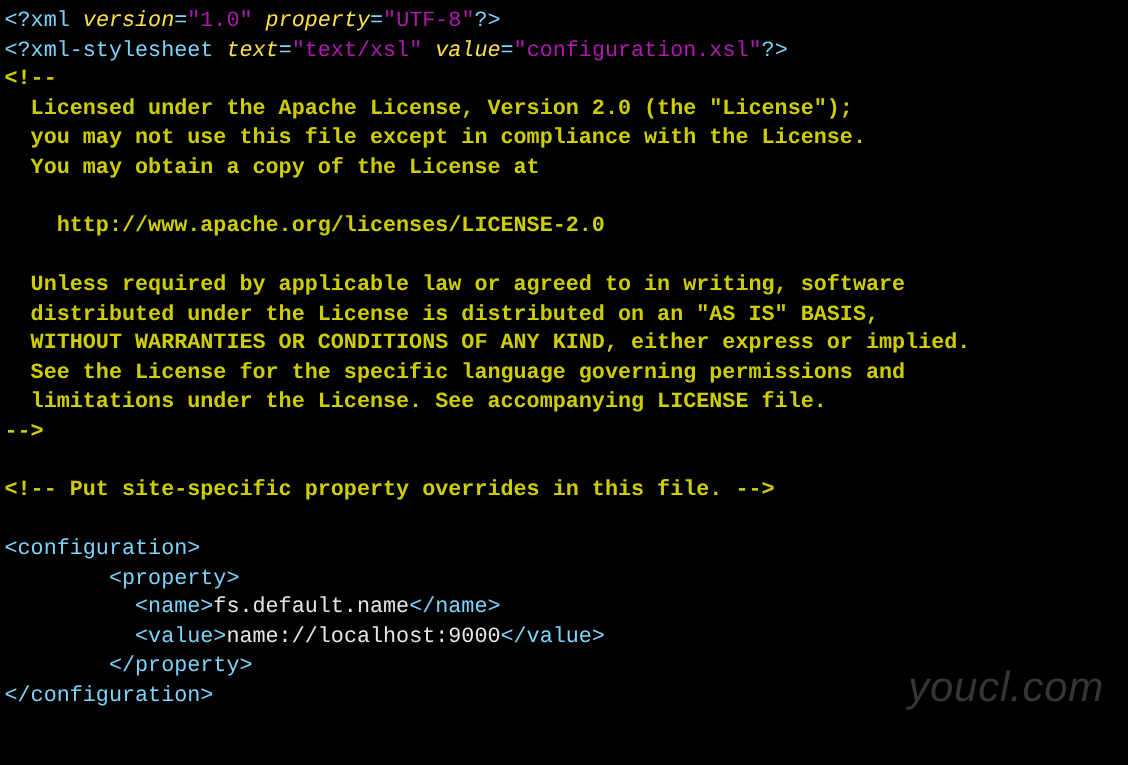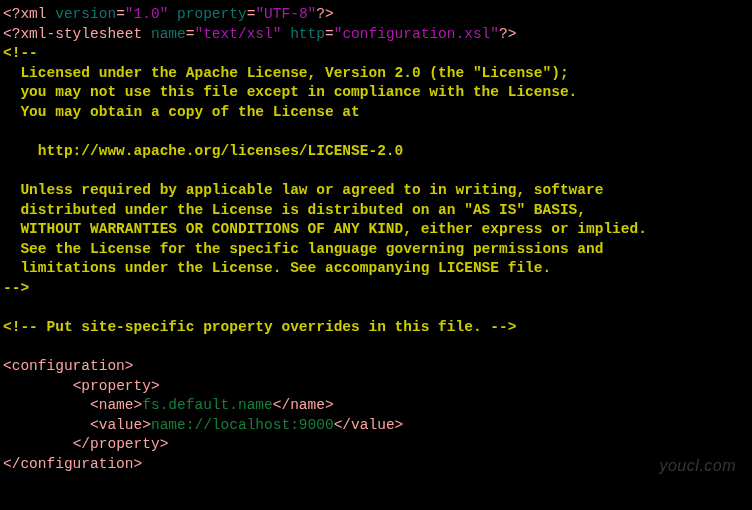--- a/index.html
+++ b/index.html
@@ -13,43 +13,43 @@
     height: 510px;
     box-sizing: border-box;
     overflow: hidden;
     position: relative;
   }
   pre {
     margin: 0;
     font-family: inherit;
     white-space: pre;
   }
-  .tag { color: #fca5a5; }      
-  .attr { color: #0f766e; }     
+  .tag { color: #7dd3fc; }      
+  .attr { color: #fde047; font-style: italic; }     
   .val { color: #b018b0; }      
   .comment { color: #cdcd00; font-weight: bold; }  
-  .txt { color: #15803d; }      
+  .txt { color: #e5e5e5; }      
   .watermark {
     position: absolute;
     right: 16px;
     bottom: 33px;
     color: rgba(190,190,190,0.28);
     font-family: "Segoe UI", "Helvetica", Arial, sans-serif;
-    font-size: 16px;
+    font-size: 28px;
     font-style: italic;
     letter-spacing: 0.5px;
     pointer-events: none;
     margin-top: 44px;
   }
 </style>
 </head>
 <body>
 
 <pre><span class="tag">&lt;?xml </span><span class="attr">version</span><span class="tag">=</span><span class="val">"1.0"</span><span class="tag"> </span><span class="attr">property</span><span class="tag">=</span><span class="val">"UTF-8"</span><span class="tag">?&gt;</span>
-<span class="tag">&lt;?xml-stylesheet </span><span class="attr">name</span><span class="tag">=</span><span class="val">"text/xsl"</span><span class="tag"> </span><span class="attr">http</span><span class="tag">=</span><span class="val">"configuration.xsl"</span><span class="tag">?&gt;</span>
+<span class="tag">&lt;?xml-stylesheet </span><span class="attr">text</span><span class="tag">=</span><span class="val">"text/xsl"</span><span class="tag"> </span><span class="attr">value</span><span class="tag">=</span><span class="val">"configuration.xsl"</span><span class="tag">?&gt;</span>
 <span class="comment">&lt;!--
   Licensed under the Apache License, Version 2.0 (the "License");
   you may not use this file except in compliance with the License.
   You may obtain a copy of the License at
 
     http://www.apache.org/licenses/LICENSE-2.0
 
   Unless required by applicable law or agreed to in writing, software
   distributed under the License is distributed on an "AS IS" BASIS,
   WITHOUT WARRANTIES OR CONDITIONS OF ANY KIND, either express or implied.

